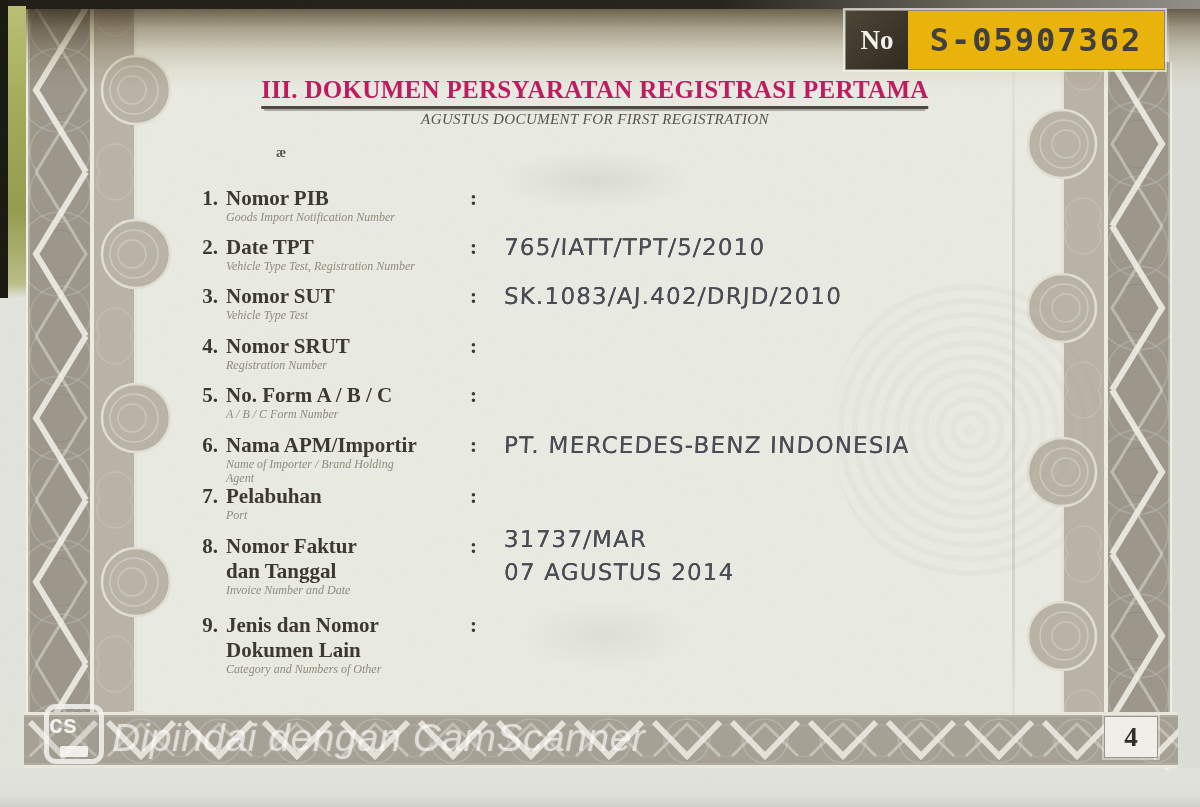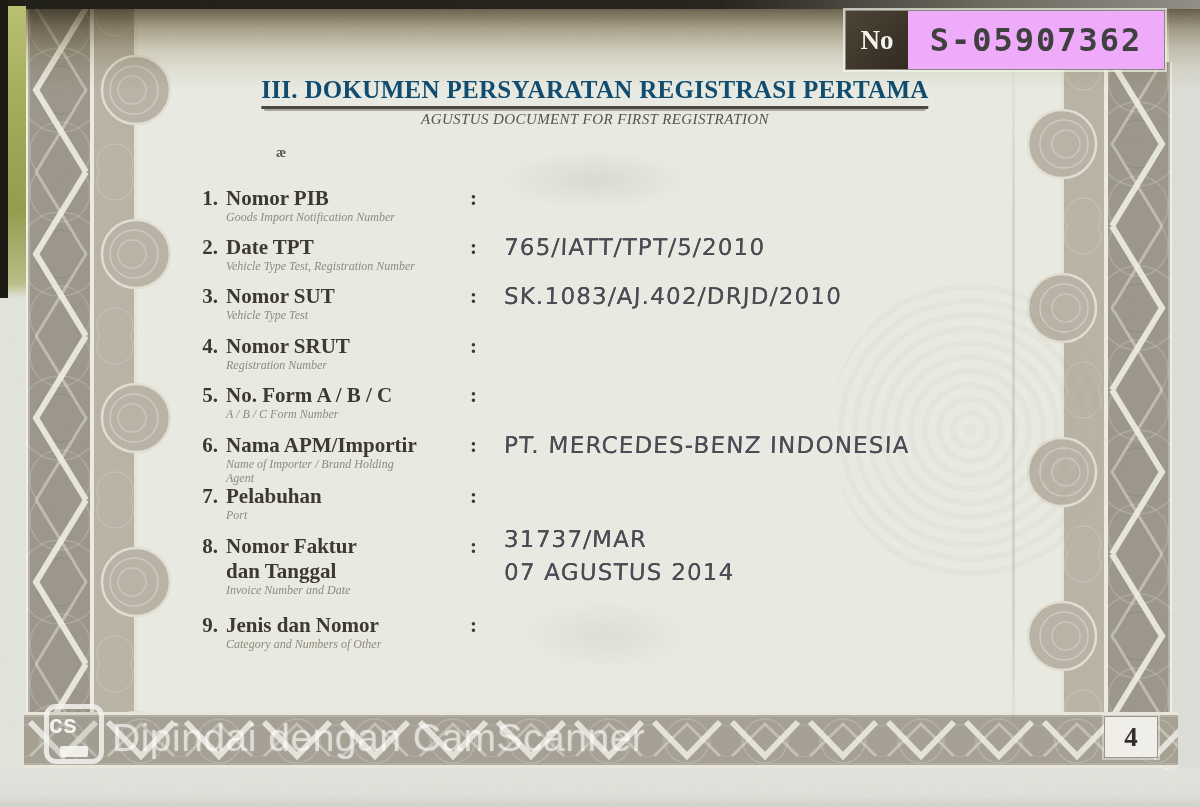--- a/index.html
+++ b/index.html
@@ -32,36 +32,36 @@
   .bottom-margin{
     position:absolute;left:0;top:768px;width:1200px;height:39px;z-index:1;
     background:linear-gradient(180deg,#e2e3dc 0%,#dfe0d9 70%,#cfd0c9 100%);
   }
   
   .border-svg{position:absolute;z-index:2;}
   
   .serial-box{
     position:absolute;left:845px;top:10px;width:318px;height:58px;z-index:5;
     display:flex;border:1px solid #8c877c;box-shadow:0 0 0 2px rgba(244,243,236,.7);
-    background:#f0abfc;
+    background:#eab308;
   }
   .serial-label{
     width:62px;background:linear-gradient(135deg,#4a4233 0%,#3a3226 60%,#2e271d 100%);
     color:#f5f3ee;display:flex;align-items:center;justify-content:center;
     font-weight:bold;font-size:27px;
   }
   .serial-number{
     flex:1;display:flex;align-items:center;justify-content:center;
     font-family:"DejaVu Sans Mono", monospace;font-size:32px;letter-spacing:2px;
     color:#3d3d3d;font-weight:bold;
   }
   
   .doc-title{
     position:absolute;left:595px;top:76px;transform:translateX(-50%);z-index:4;
-    font-size:25px;font-weight:bold;color:#0c4a6e;letter-spacing:.3px;white-space:nowrap;
+    font-size:25px;font-weight:bold;color:#be185d;letter-spacing:.3px;white-space:nowrap;
     padding-bottom:2px;border-bottom:3px solid #4a453d;
     box-shadow:0 5px 0 -3px rgba(74,69,61,.4);
   }
   .doc-subtitle{
     position:absolute;left:595px;top:111px;transform:translateX(-50%);z-index:4;
     font-style:italic;font-size:15px;color:#55514a;letter-spacing:.4px;white-space:nowrap;
   }
   .stray-mark{
     position:absolute;left:276px;top:145px;z-index:4;
     font-size:14px;font-weight:bold;color:#56534b;filter:blur(.4px);
@@ -115,21 +115,21 @@
     font-family:"Liberation Sans", sans-serif;font-weight:bold;font-size:25px;
     color:rgba(250,250,246,.92);letter-spacing:0;
   }
   .cs-logo .cs-tray{
     position:absolute;left:50%;bottom:2px;transform:translateX(-50%);
     width:28px;height:11px;border-radius:2px;background:rgba(250,250,246,.88);
   }
   .wm-text{
     position:absolute;left:112px;top:716px;
     font-family:"Liberation Sans", sans-serif;font-size:39px;letter-spacing:.5px;
-    color:rgba(255,255,255,.55);text-shadow:0 0 2px rgba(255,255,255,.25);white-space:nowrap;
+    color:rgba(255,255,255,.55);text-shadow:0 0 2px rgba(255,255,255,.25);white-space:nowrap;font-style:italic;
   }
   
   .noise{position:absolute;left:0;top:0;z-index:7;pointer-events:none;opacity:.35;}
 </style>
 </head>
 <body>
 
 <div class="content-bg"></div>
 <div class="right-page-edge"></div>
 <div class="right-margin"></div>
@@ -320,20 +320,21 @@
   <div class="val">
     <span>31737/MAR</span>
     <span>07 AGUSTUS 2014</span>
   </div>
 </div>
 
 <div class="row row-9" style="top:613px">
   <span class="no">9.</span>
   <div class="lbl">
     <span class="l1">Jenis dan Nomor</span>
+    <span class="l1">Dokumen Lain</span>
     <span class="sub">Category and Numbers of Other</span>
 
   </div>
   <span class="colon">:</span>
   <div class="val">
     
     
   </div>
 </div>
 

